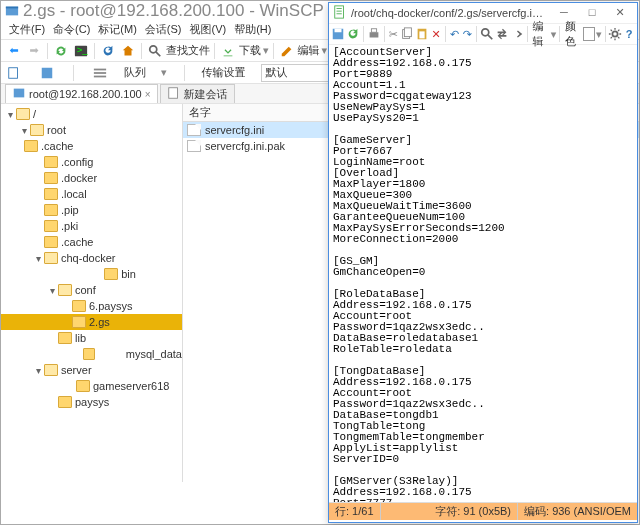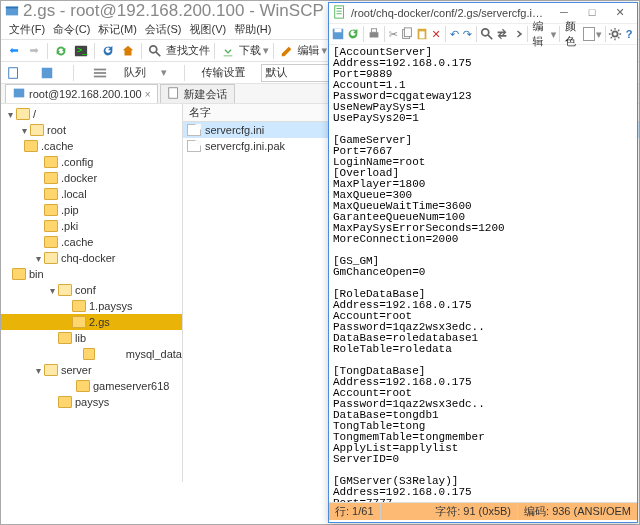--- a/index.html
+++ b/index.html
@@ -241,34 +241,34 @@
         <div class="nd" style="padding-left: 32px;">
           <span class="tw"></span>
           <span class="fld"></span>
           <span>.cache</span>
         </div>
         <div class="nd" style="padding-left: 32px;">
           <span class="tw">▾</span>
           <span class="fld opn"></span>
           <span>chq-docker</span>
         </div>
-        <div class="nd" style="">
+        <div class="nd" style="padding-left: 46px; justify-content: center;">
           <span class="tw"></span>
           <span class="fld"></span>
           <span>bin</span>
         </div>
         <div class="nd" style="padding-left: 46px;">
           <span class="tw">▾</span>
           <span class="fld opn"></span>
           <span>conf</span>
         </div>
         <div class="nd" style="padding-left: 60px;">
           <span class="tw"></span>
           <span class="fld"></span>
-          <span>1.paysys</span>
+          <span>6.paysys</span>
         </div>
         <div class="nd sel" style="padding-left: 60px;">
           <span class="tw"></span>
           <span class="fld"></span>
           <span>2.gs</span>
         </div>
         <div class="nd" style="padding-left: 46px;">
           <span class="tw"></span>
           <span class="fld"></span>
           <span>lib</span>

